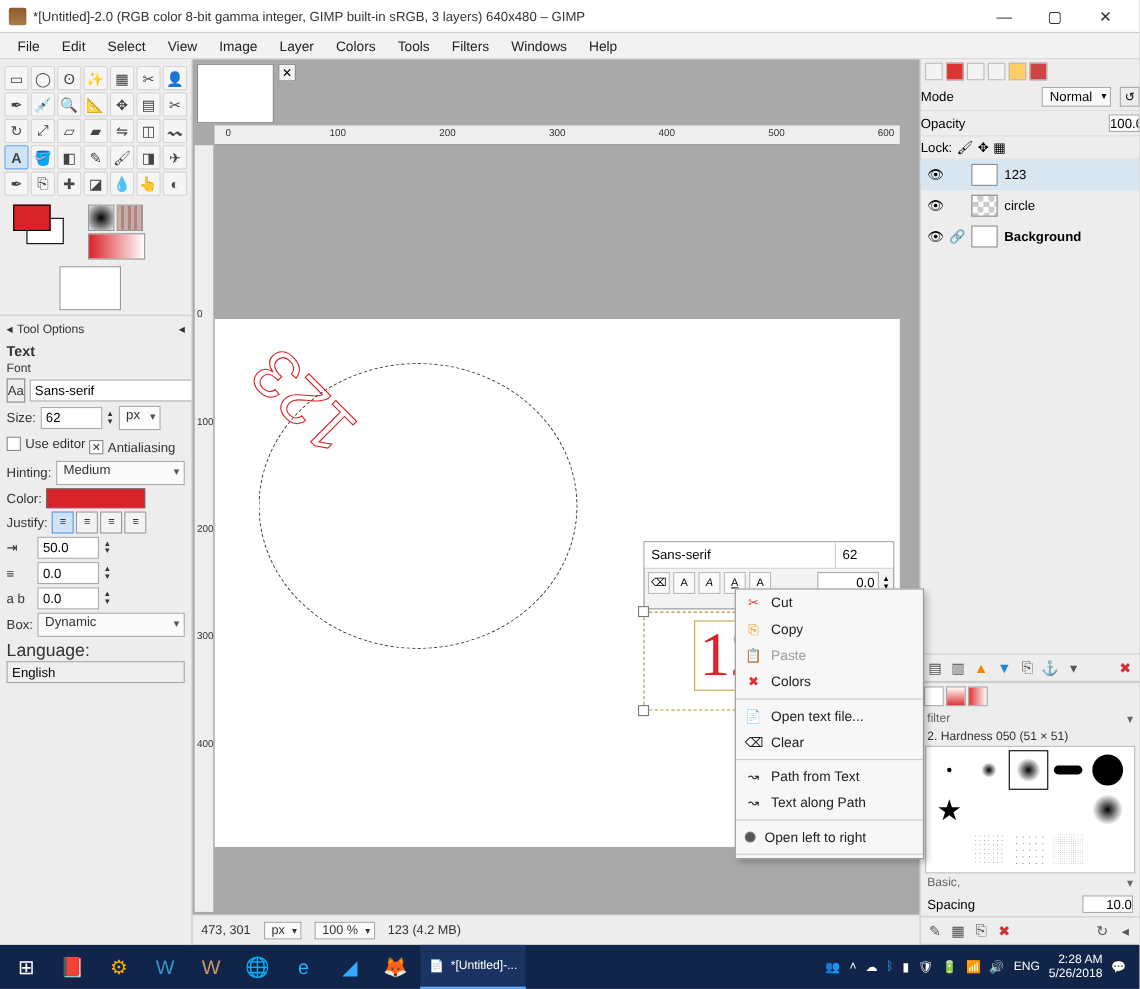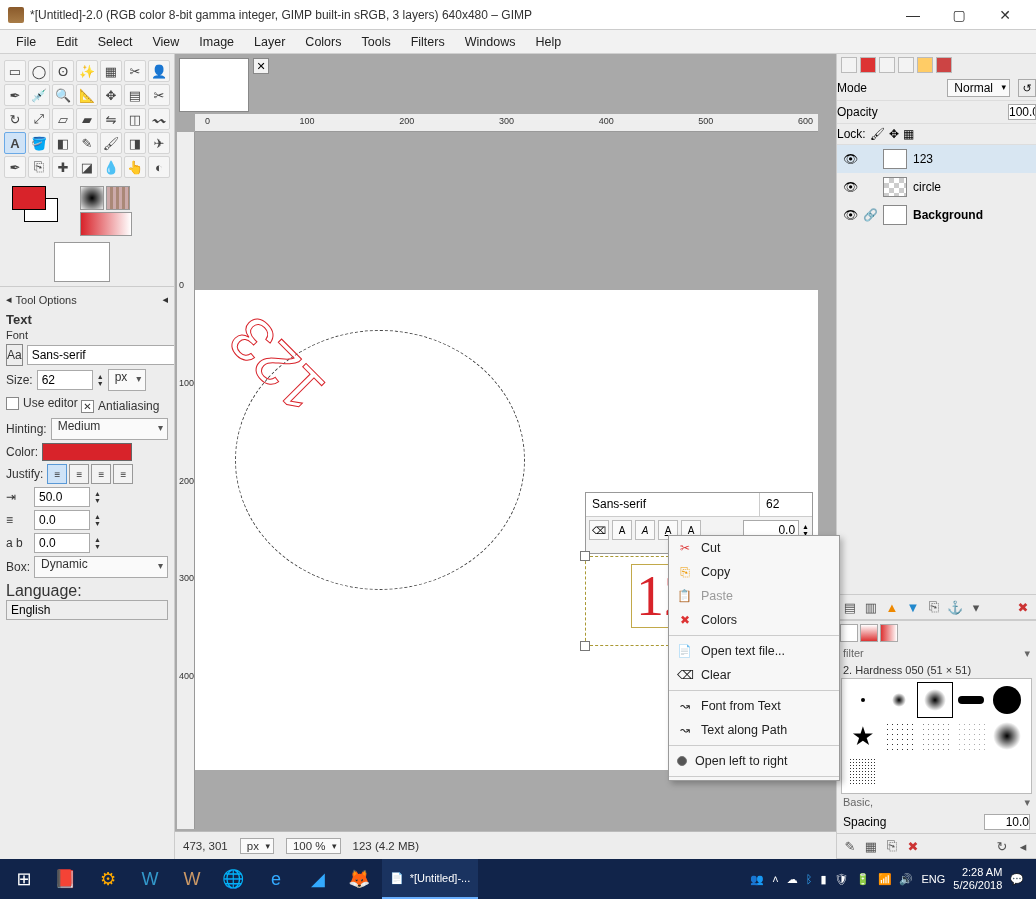--- a/index.html
+++ b/index.html
@@ -520,21 +520,21 @@
       <span class="ico" style="color:#39c">📄</span>
       <span>Open text file...</span>
     </div>
   <div class="item">
       <span class="ico">⌫</span>
       <span>Clear</span>
     </div>
   <div class="sep"></div>
   <div class="item">
       <span class="ico">↝</span>
-      <span>Font from Text</span>
+      <span>Path from Text</span>
     </div>
   <div class="item">
       <span class="ico">↝</span>
       <span>Text along Path</span>
     </div>
   <div class="sep"></div>
   <div class="item">
       <span class="radio on"></span>
       <span>Open left to right</span>
     </div>

